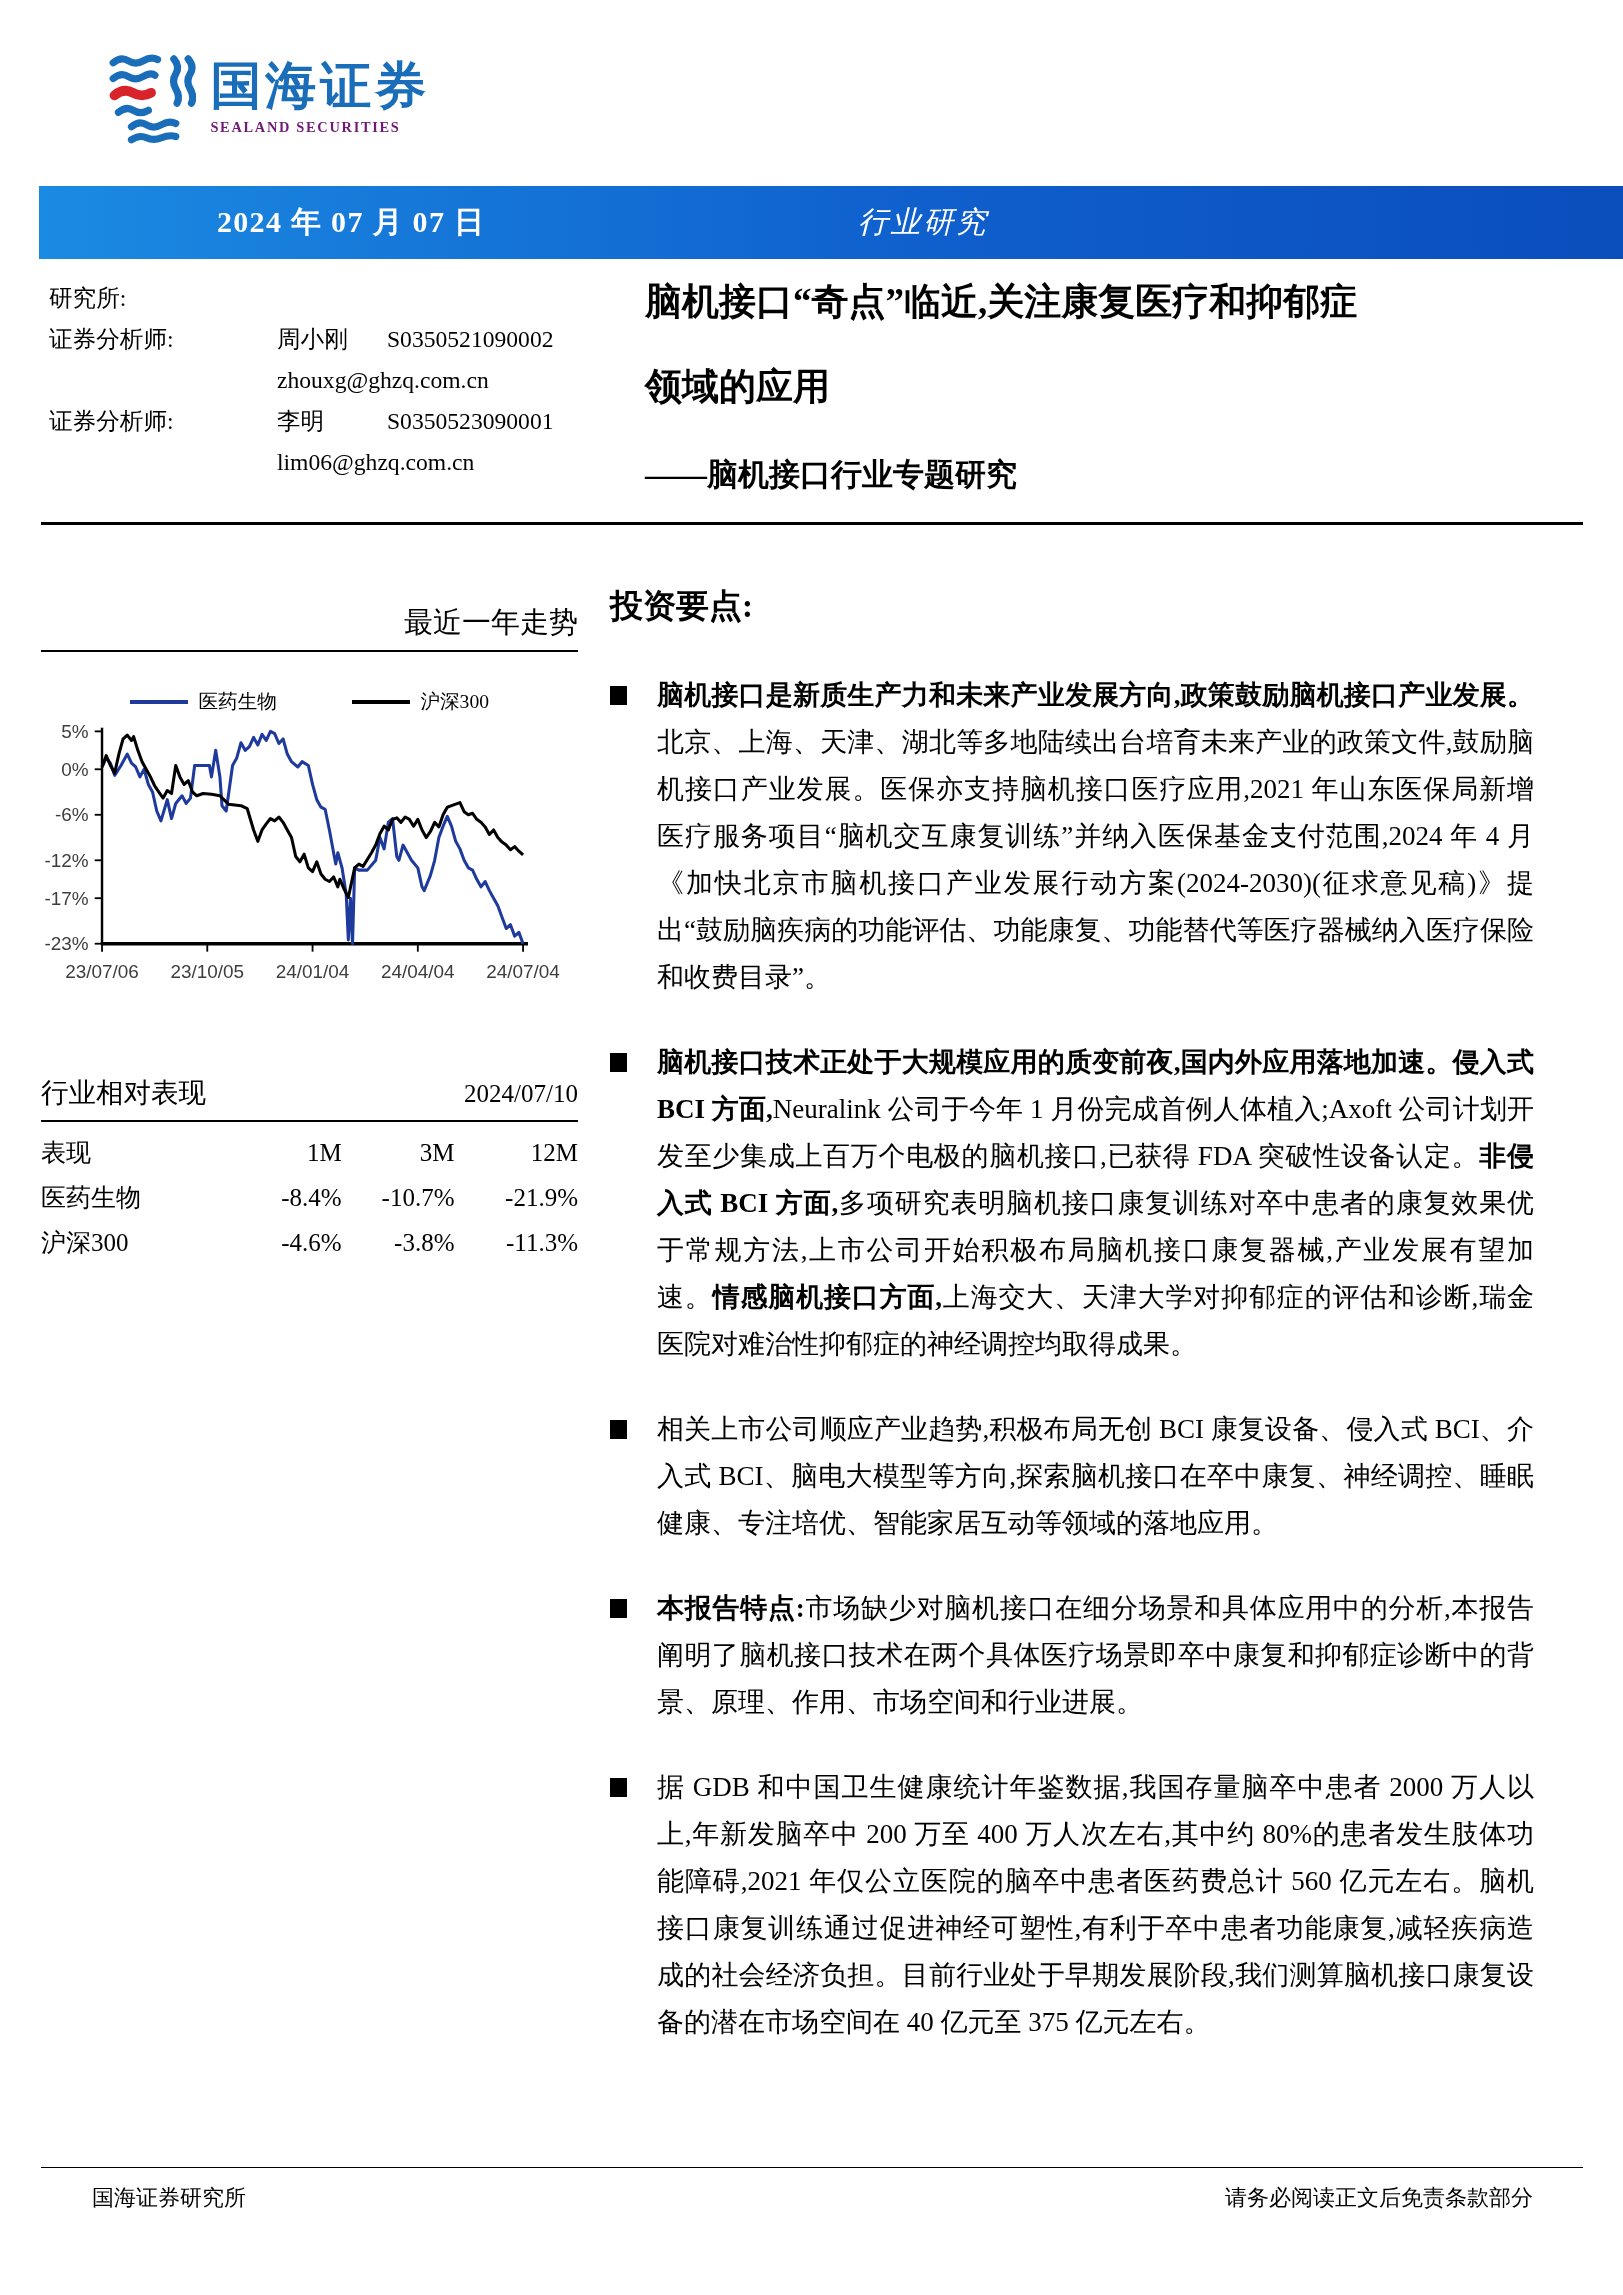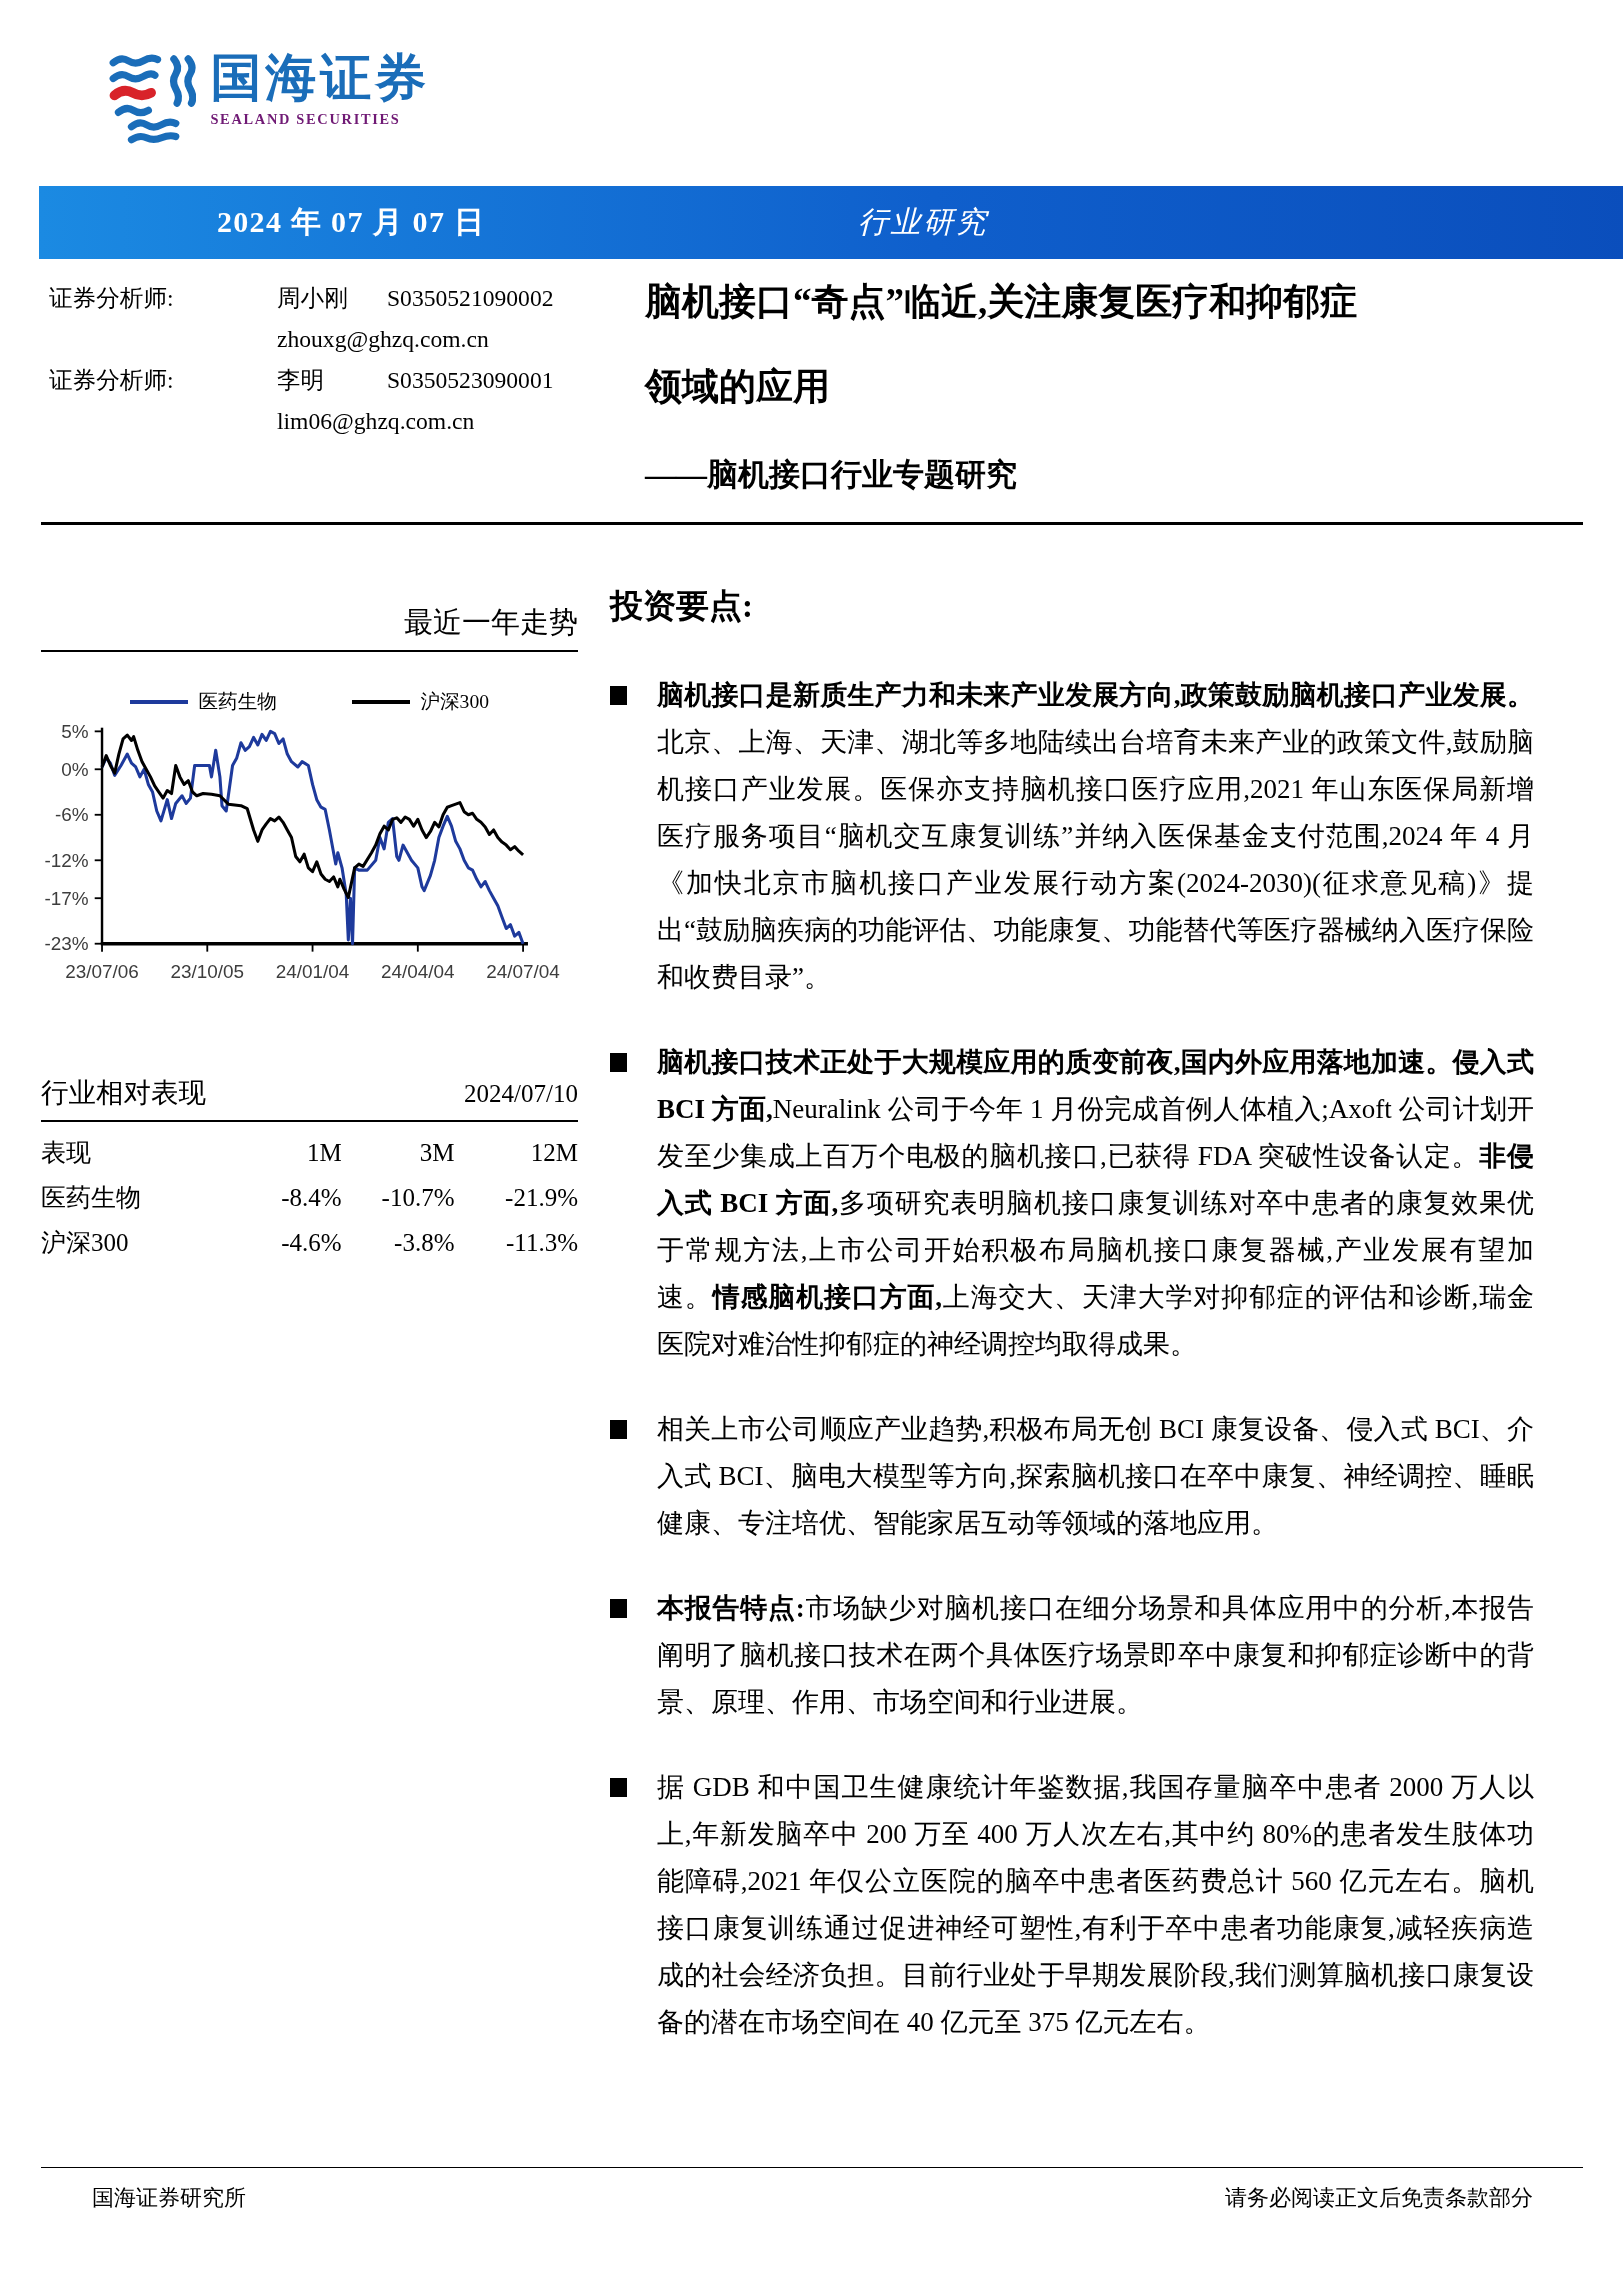--- a/index.html
+++ b/index.html
@@ -1,20 +1,20 @@
 <!DOCTYPE html>
 <html style="font-size:10.5px"><head>
 <meta charset="utf-8">
 <style>
   html,body{margin:0;padding:0;background:#9a9a9a;}
   .page{position:relative;width:1623px;height:2295px;background:#ffffff;margin:0 auto;
         font-family:"Liberation Serif","DejaVu Serif",serif;color:#000;overflow:hidden;}
 
   
-  .logo{position:absolute;left:108px;top:52px;display:flex;align-items:flex-start;gap:14.4px;}
+  .logo{position:absolute;left:108px;top:52px;display:flex;align-items:center;gap:14.4px;}
   .logo-text .cn{font-size:51px;font-weight:bold;color:#1a6db9;line-height:1.05;letter-spacing:3.9px;}
   .logo-text .en{font-size:14.4px;font-weight:bold;color:#701a75;letter-spacing:1.7px;margin-top:5.2px;}
 
   
   .header-bar{position:absolute;left:39px;top:186px;width:1584px;height:73px;
               background:linear-gradient(90deg,#1b8ae2 0%,#0f5fcc 55%,#0a4dbb 100%);
               color:#fff;display:flex;align-items:center;padding-left:44px;}
   .header-date{margin-left:134px;font-size:30px;font-weight:bold;letter-spacing:1.3px;}
   .header-cat{position:absolute;left:819px;font-size:30px;font-style:italic;letter-spacing:2.6px;}
 
@@ -92,20 +92,23 @@
       <div class="en">SEALAND SECURITIES</div>
     </div>
   </div>
 
   <div class="header-bar">
     <span class="header-date">2024 年 07 月 07 日</span>
     <span class="header-cat">行业研究</span>
   </div>
 
   <div class="meta">
+    <div class="mrow">
+      <span class="arole">研究所:</span>
+    </div>
     <div>
         <div class="mrow">
           <span class="arole">证券分析师:</span>
           <span class="aname">周小刚</span>
           <span class="acode">S0350521090002</span>
         </div>
         <div class="mrow">
           <span class="arole"></span>
           <span class="aemail">zhouxg@ghzq.com.cn</span>
         </div>

